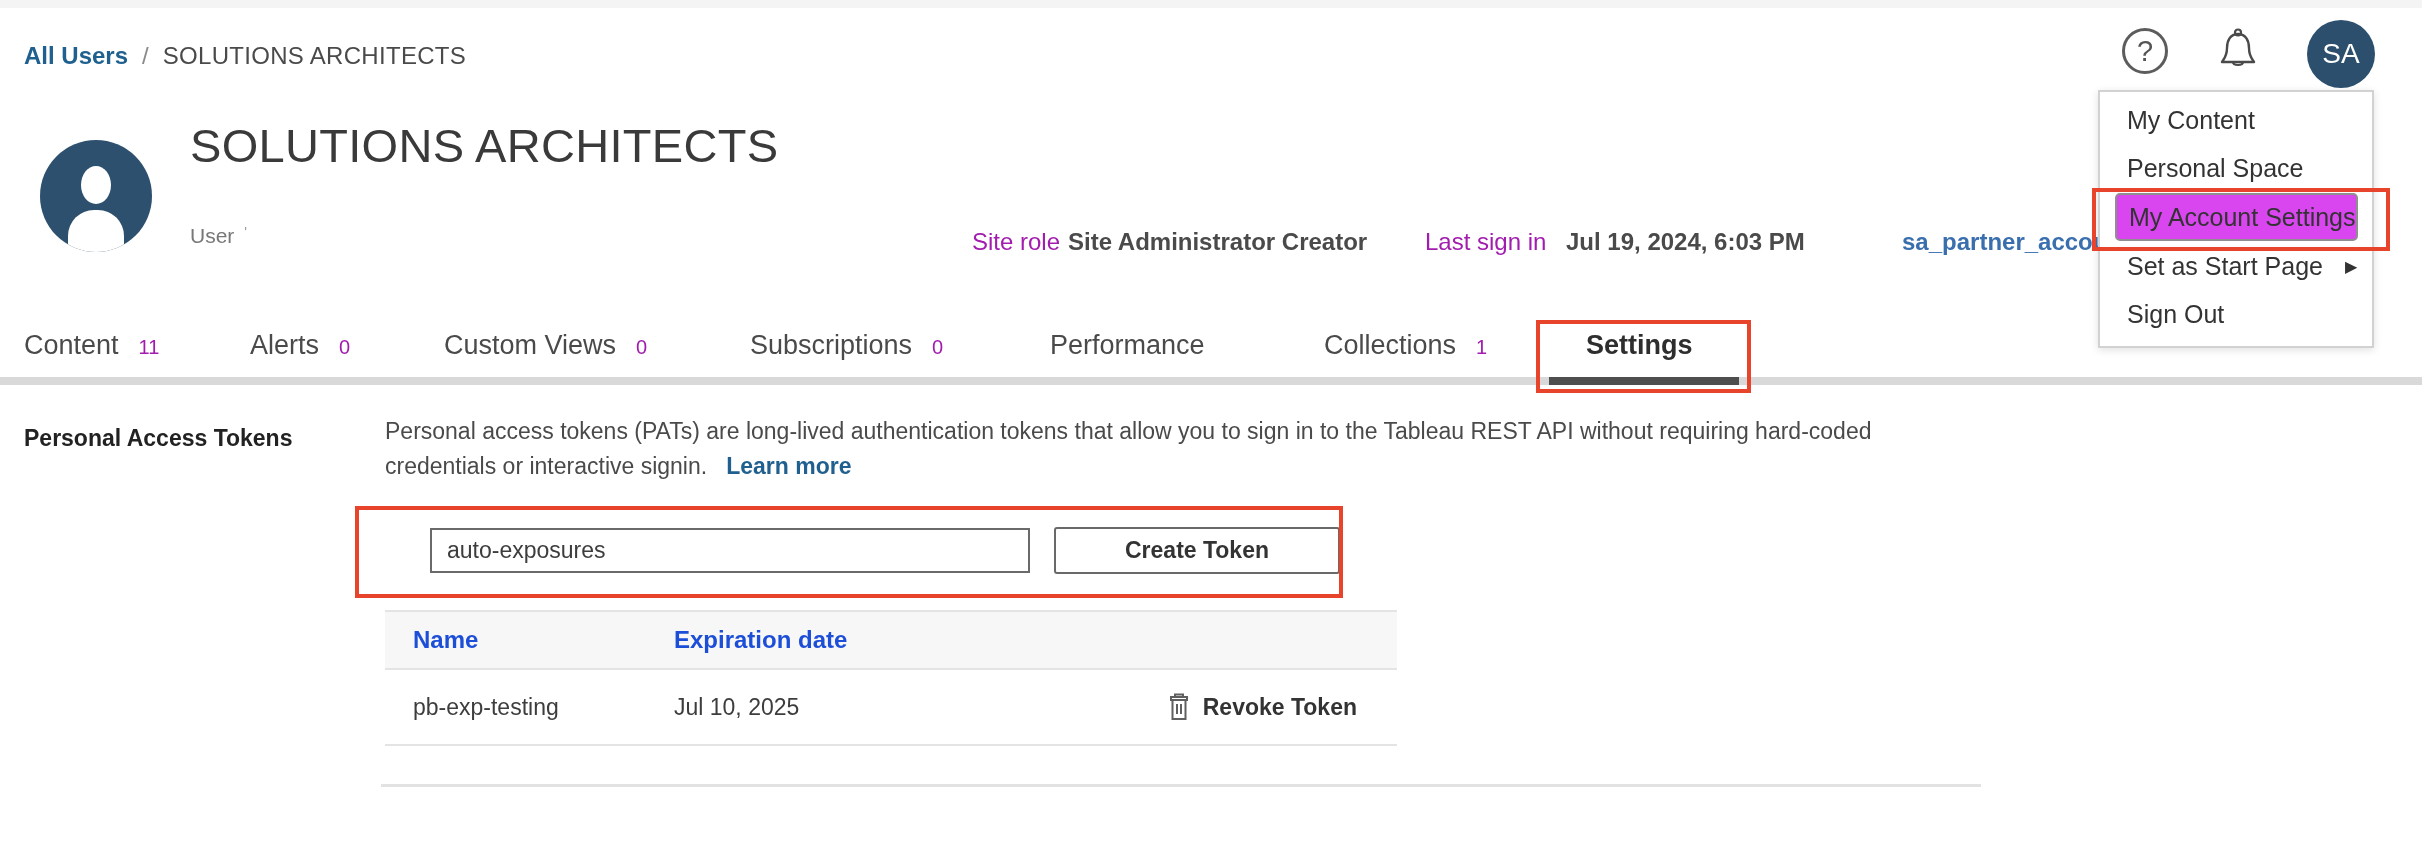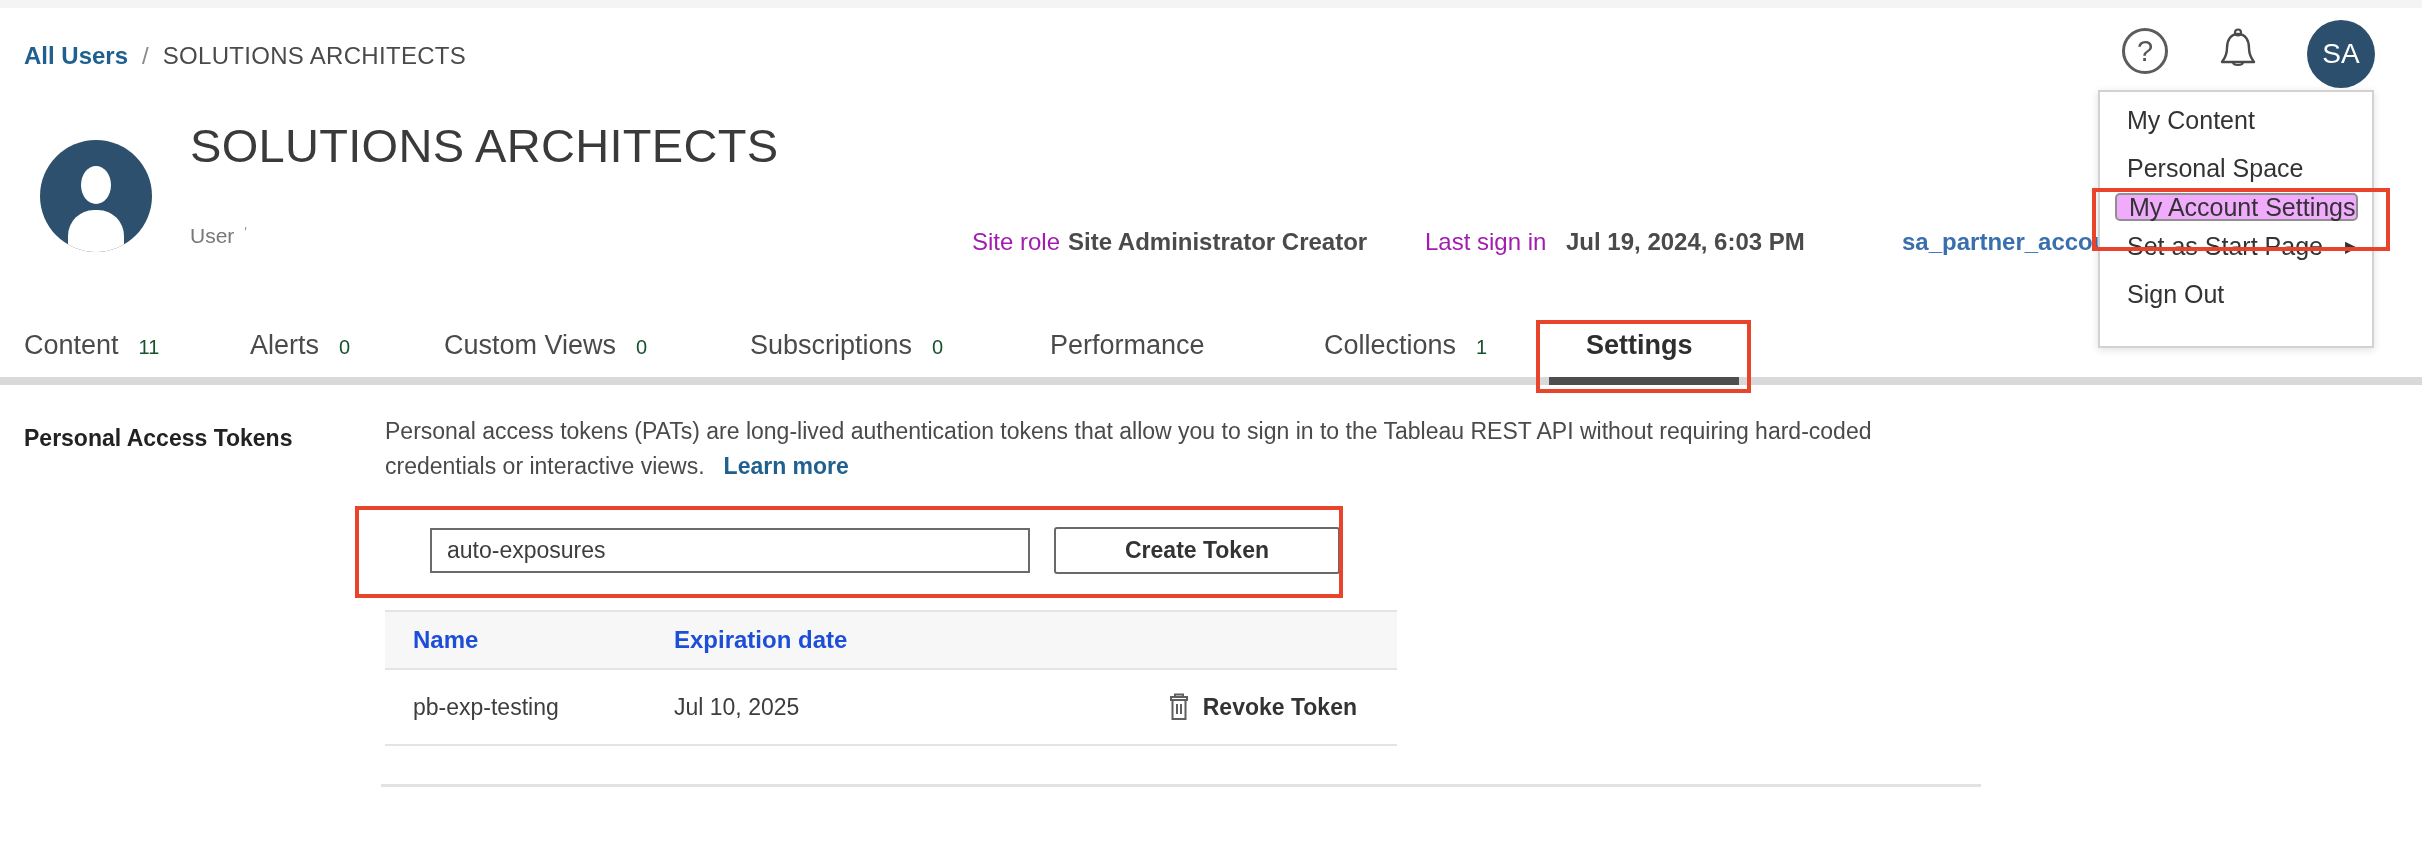--- a/index.html
+++ b/index.html
@@ -31,22 +31,22 @@
   .bell-icon { position:absolute; left:2212px; top:26px; width:52px; height:52px; cursor:pointer; }
   .avatar-sm { position:absolute; left:2307px; top:20px; width:68px; height:68px; border-radius:50%;
     background:#2b4f6d; color:#fff; display:flex; align-items:center; justify-content:center;
     font-size:28px; cursor:pointer; }
 
   
   .account-menu { position:absolute; left:2098px; top:90px; width:276px; height:258px; background:#fff;
     border:2px solid #d2d2d2; box-shadow:0 2px 8px rgba(0,0,0,0.12); z-index:5; padding-top:4px; }
   .menu-item { height:48px; display:flex; align-items:center; padding-left:27px;
     font-size:25px; color:#333; cursor:pointer; white-space:nowrap; }
-  .menu-item.highlight { margin:1px 14px 1px 15px; height:28px; padding-left:12px;
-    background:#f0abfc; border:2px solid #8f8f8f; border-radius:5px; }
+  .menu-item.highlight { margin:1px 14px 1px 15px; height:48px; padding-left:12px;
+    background:#d946ef; border:2px solid #8f8f8f; border-radius:5px; }
   .submenu-arrow { margin-left:22px; font-size:16px; color:#333; }
 
   
   .avatar-lg { position:absolute; left:40px; top:140px; width:112px; height:112px; border-radius:50%;
     background:#2c506e; overflow:hidden; }
   .avatar-lg .head { position:absolute; left:41px; top:26px; width:30px; height:38px; border-radius:50%; background:#fff; }
   .avatar-lg .body { position:absolute; left:28px; top:70px; width:56px; height:46px;
     border-radius:26px 26px 0 0; background:#fff; }
   .profile-name { position:absolute; left:190px; top:118px; font-size:47px; color:#3a3a3a; letter-spacing:0.3px; }
   .profile-type { position:absolute; left:190px; top:224px; font-size:21px; color:#787878; }
@@ -56,21 +56,21 @@
   .meta-label { color:#a21caf; }
   .meta-value { color:#4a4a4a; font-weight:bold; }
   .m-siterole-label { left:972px; }
   .m-siterole-value { left:1068px; }
   .m-lastsign-label { left:1425px; }
   .m-lastsign-value { left:1566px; }
   .m-username { left:1902px; color:#3a6fae; font-weight:bold; z-index:1; cursor:pointer; }
 
   
   .tab { position:absolute; top:330px; font-size:27px; color:#4a4a4a; cursor:pointer; white-space:nowrap; }
-  .tab .count { font-size:20px; color:#14532d; margin-left:20px; }
+  .tab .count { font-size:20px; color:#a21caf; margin-left:20px; }
   .tab.active { font-weight:bold; color:#2e2e2e; }
   .tab-track { position:absolute; left:0; top:377px; width:2422px; height:8px; background:#d9d9d9; }
   .tab-active-bar { position:absolute; left:1549px; top:377px; width:190px; height:8px; background:#4e4e4e; }
 
   
   .pat-heading { position:absolute; left:24px; top:425px; font-size:23px; font-weight:bold; color:#222; }
   .pat-desc { position:absolute; left:385px; top:414px; font-size:23px; color:#4a4a4a; line-height:35px; }
   .learn-more { color:#1f608f; font-weight:bold; margin-left:19px; cursor:pointer; }
 
   .token-input { position:absolute; left:408px; top:528px; width:600px; height:45px;
@@ -179,21 +179,21 @@
   <div class="tab active" style="left:1586px">
     <span>Settings</span>
   </div>
   <div class="tab-track"></div>
   <div class="tab-active-bar"></div>
 
   <div class="pat-heading">Personal Access Tokens</div>
   <div class="pat-desc">
     <div>Personal access tokens (PATs) are long-lived authentication tokens that allow you to sign in to the Tableau REST API without requiring hard-coded</div>
     <div>
-      <span>credentials or interactive views.</span><span class="learn-more">Learn more</span>
+      <span>credentials or interactive signin.</span><span class="learn-more">Learn more</span>
     </div>
   </div>
 
   <input class="token-input" value="auto-exposures" style="">
   <button class="create-btn">Create Token</button>
 
   <div class="pat-table">
     <div class="pt-header">
       <span class="pt-col-name">Name</span>
       <span>Expiration date</span>

